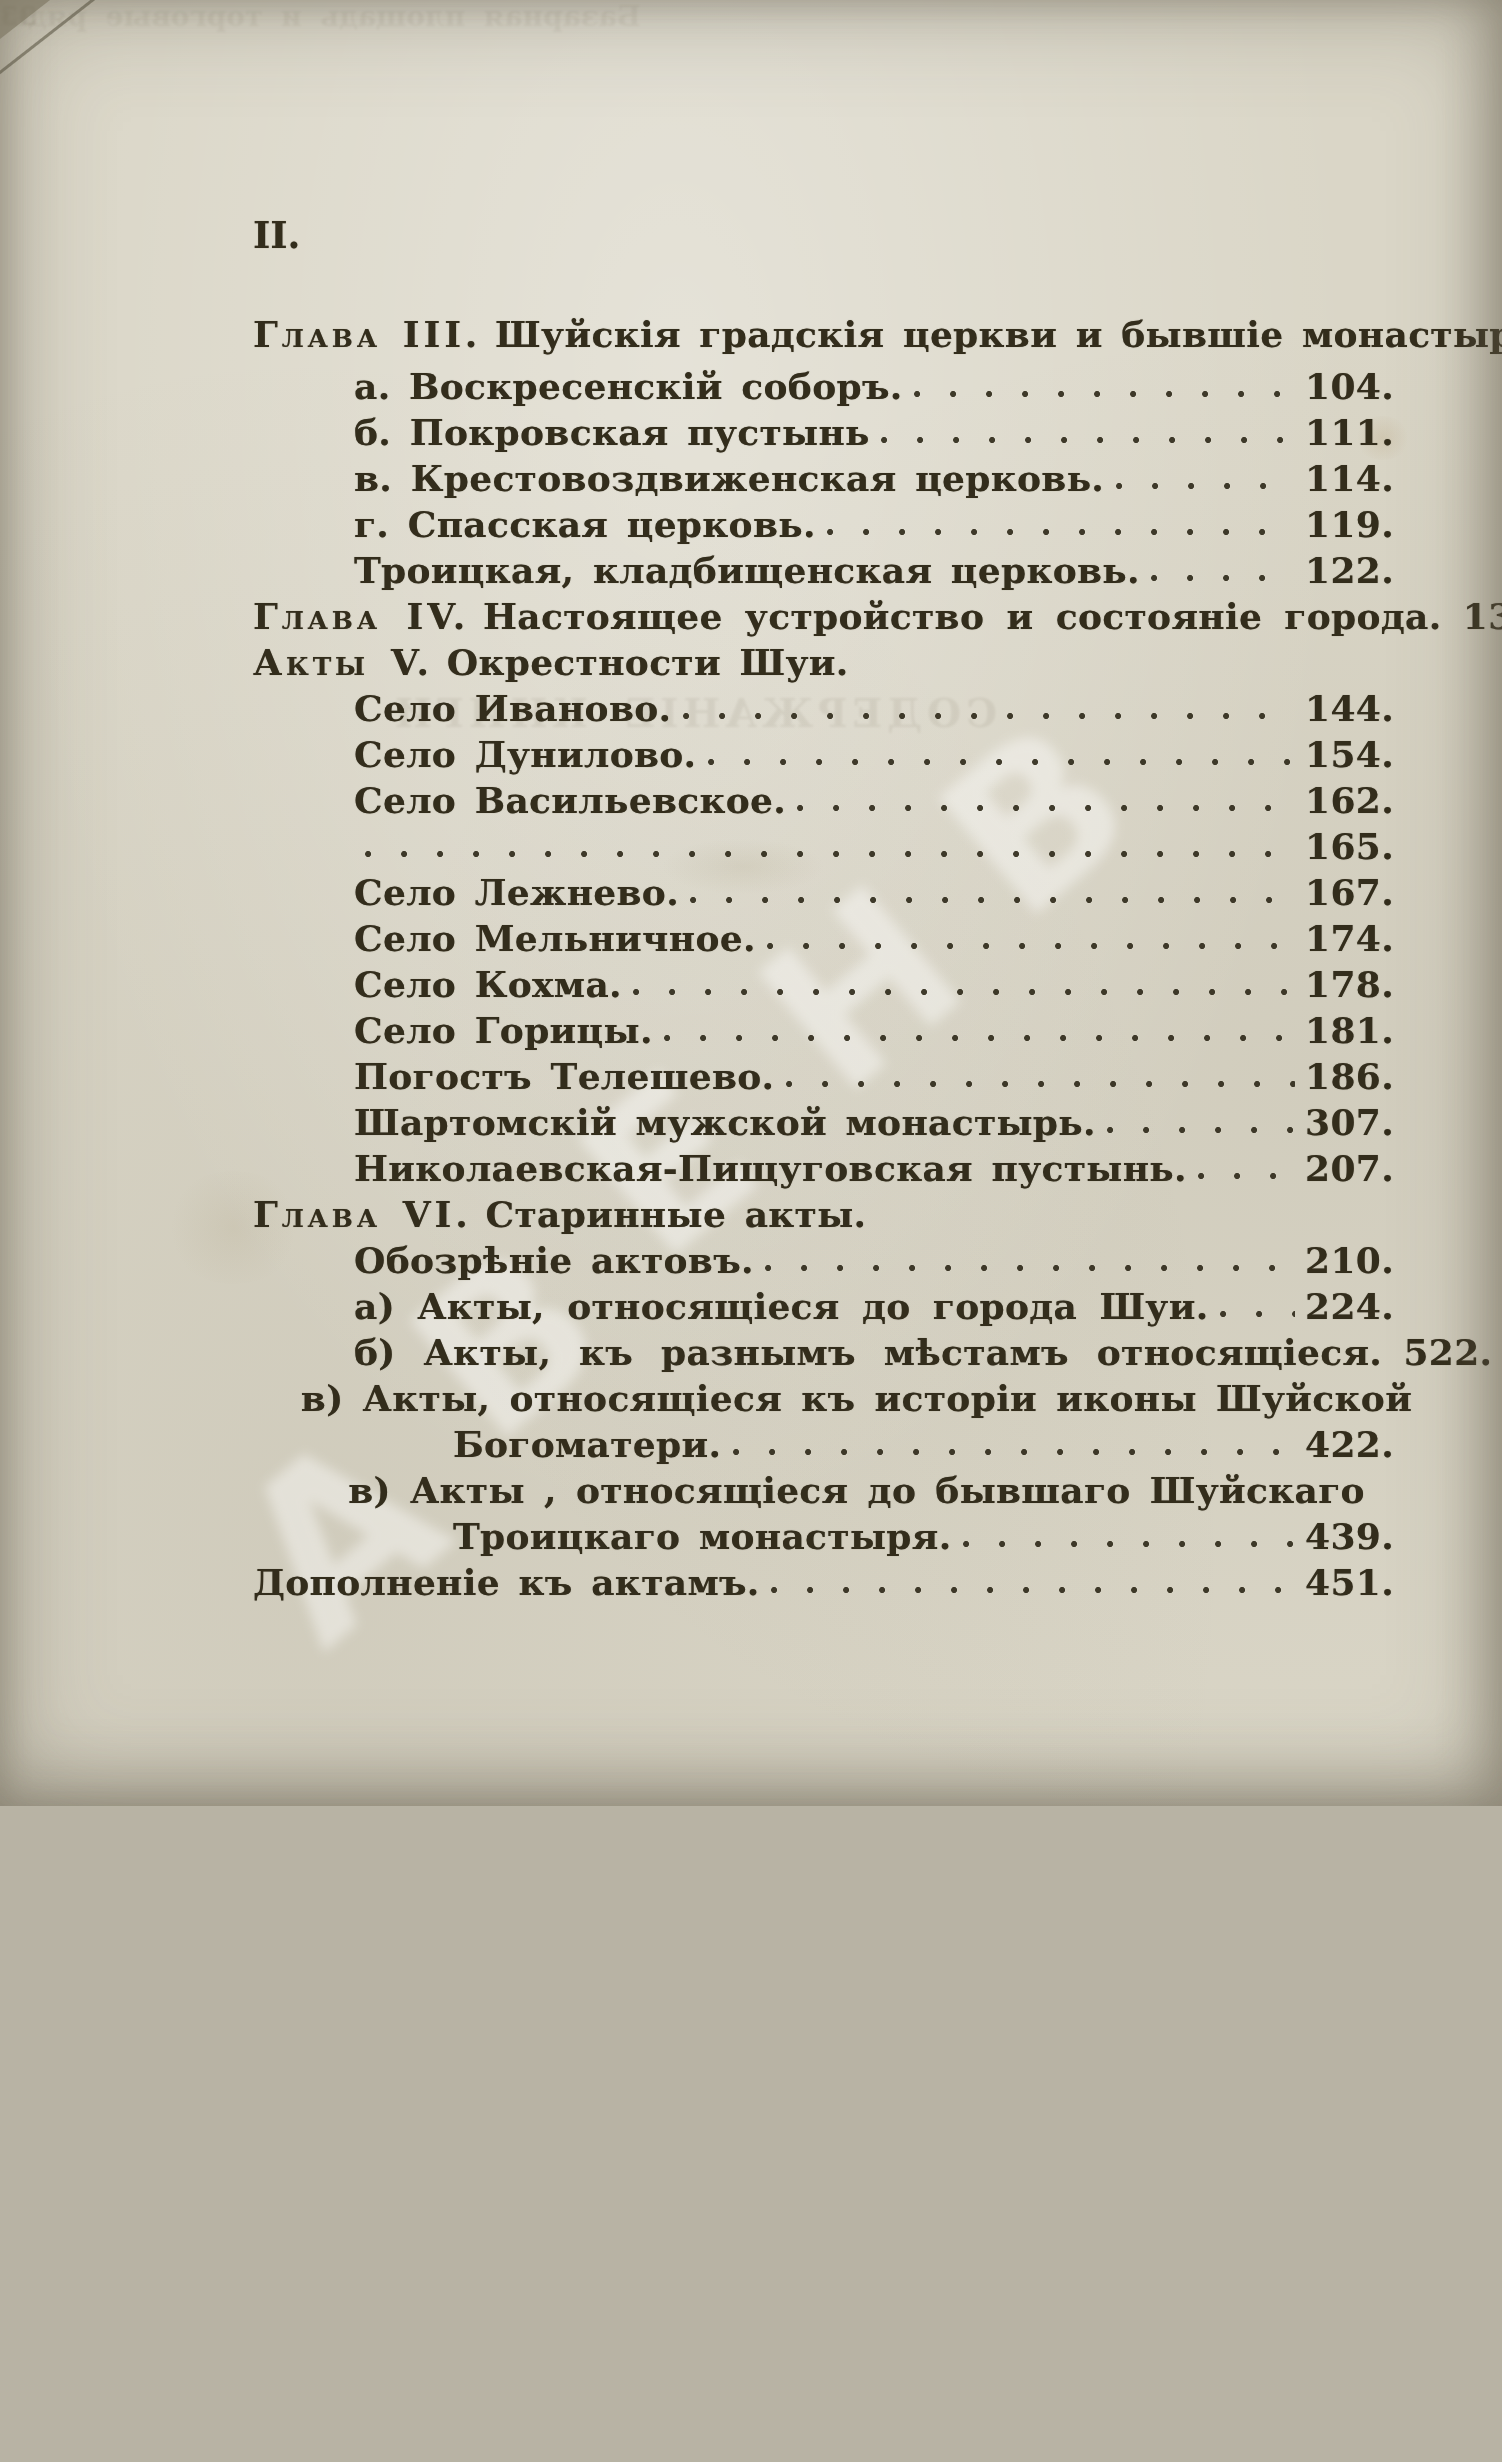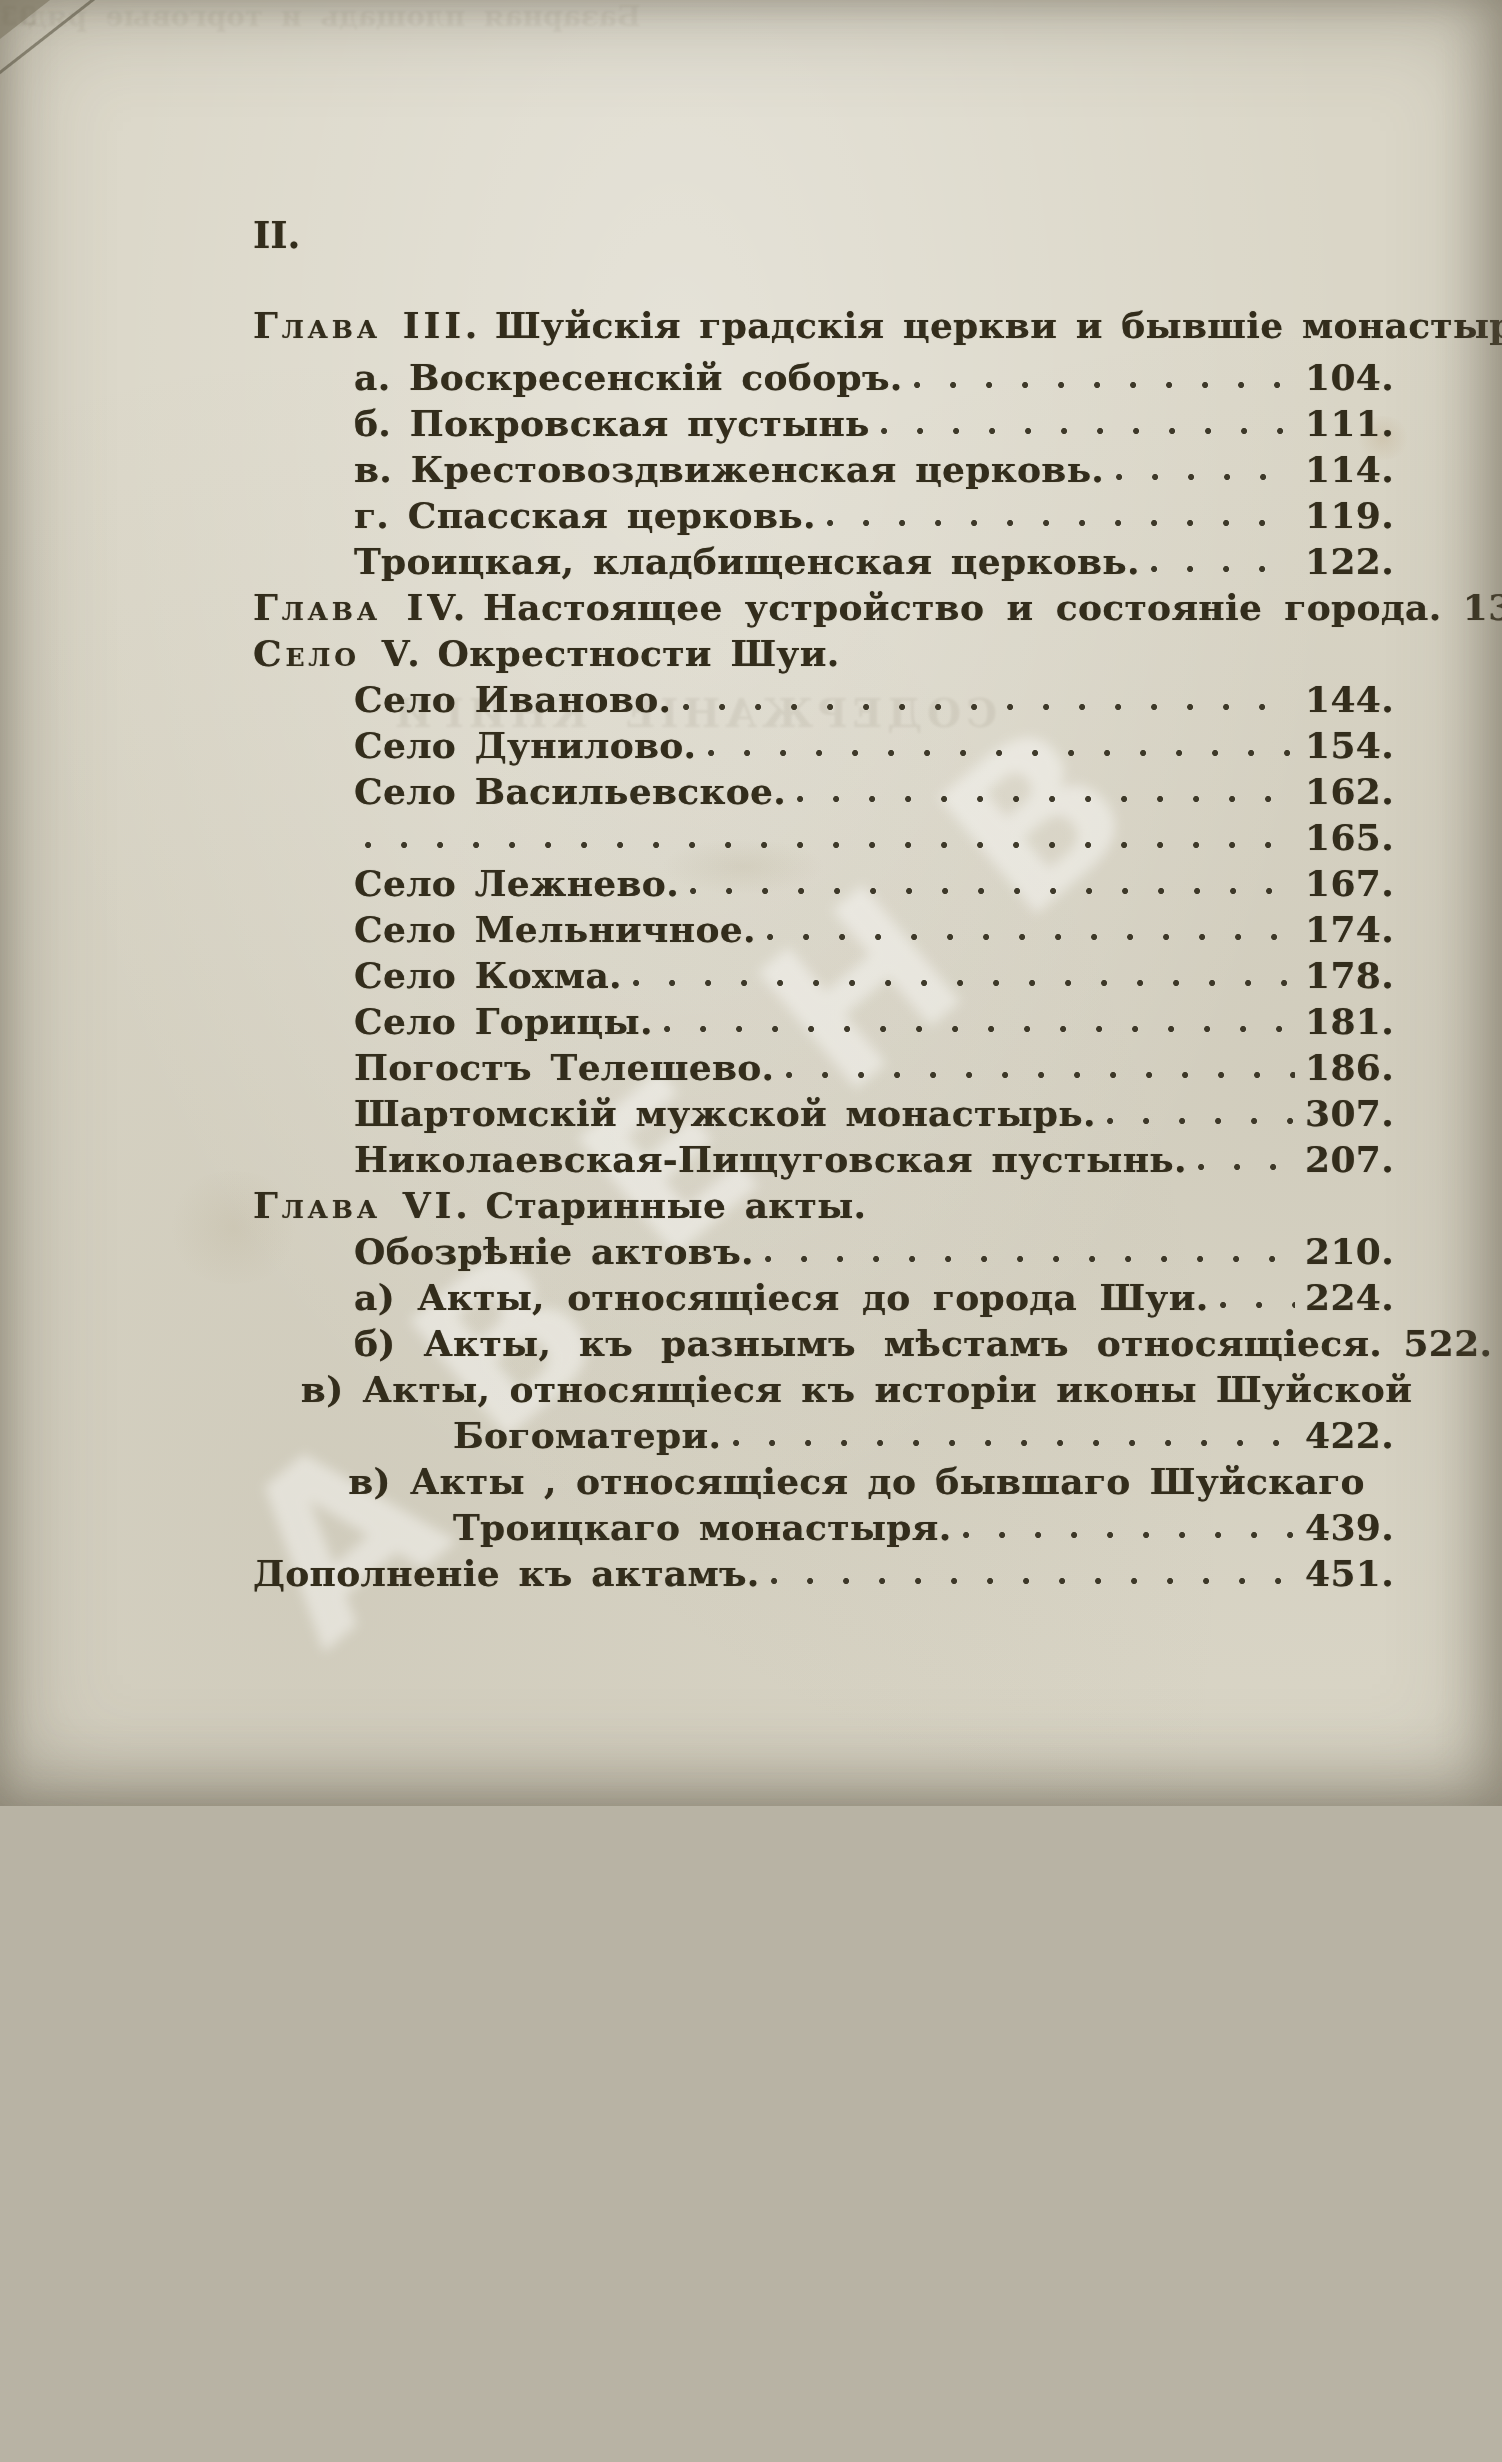--- a/index.html
+++ b/index.html
@@ -84,21 +84,21 @@
 
   
   .header-numeral{
     position:absolute;left:253px;top:213px;z-index:10;
     font-size:37px;font-weight:bold;color:#332d1c;
     text-shadow:0 0 0.8px rgba(45,40,24,.55);
   }
 
   
   .toc{
-    position:absolute;left:253px;top:302px;width:1141px;z-index:10;
+    position:absolute;left:253px;top:311px;width:1141px;z-index:10;
     color:#332d1c;font-size:36px;font-weight:bold;
     text-shadow:0 0 0.8px rgba(45,40,24,.5);
     letter-spacing:0.3px;word-spacing:5.7px;
   }
   .toc-row{
     display:flex;align-items:baseline;height:46px;line-height:46px;
     white-space:nowrap;
   }
   .toc-row:first-child{margin-bottom:5.7px;}
   .ind0{padding-left:0;}
@@ -212,21 +212,21 @@
         <span class="leaders"></span>
         <span class="toc-page">122.</span>
       </div>
       <div class="toc-row ind0 spread-sm">
         <span class="ch-lead">Глава IV.</span>
         <span class="toc-text">Настоящее устройство и состояніе города.</span>
         <span class="leaders"></span>
         <span class="toc-page">134.</span>
       </div>
       <div class="toc-row ind0">
-        <span class="ch-lead">Село V.</span>
+        <span class="ch-lead">Акты V.</span>
         <span class="toc-text">Окрестности Шуи.</span>
       </div>
       <div class="toc-row ind1">
         <span class="toc-text">Село Иваново.</span>
         <span class="leaders"></span>
         <span class="toc-page">144.</span>
       </div>
       <div class="toc-row ind1">
         <span class="toc-text">Село Дунилово.</span>
         <span class="leaders"></span>

